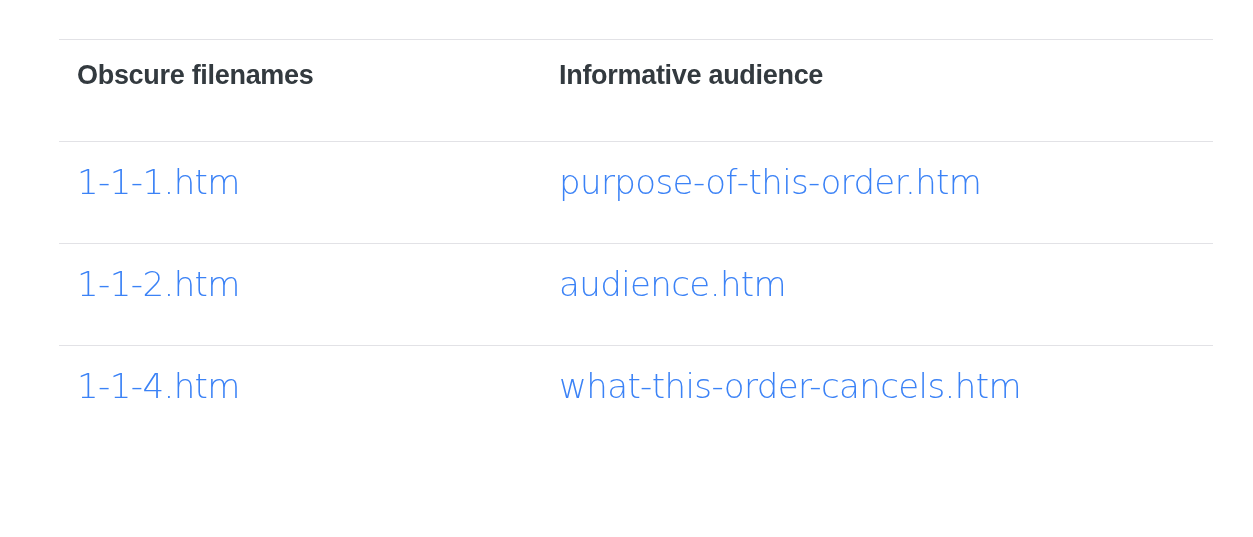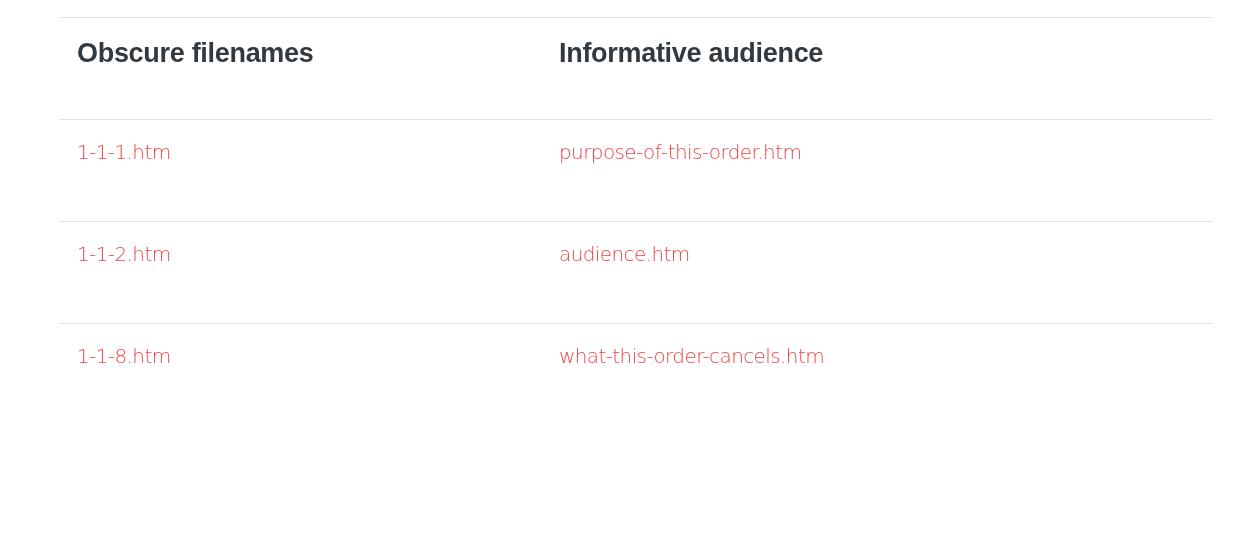--- a/index.html
+++ b/index.html
@@ -1,21 +1,21 @@
 <!DOCTYPE html>
 <html><head>
   <meta charset="utf-8">
   <style>
     html, body { margin: 0; padding: 0; background: #ffffff; }
     body { width: 1253px; height: 537px; position: relative; overflow: hidden; }
-    .tbl { position: absolute; left: 59px; top: 17px; width: 1154px; border-collapse: collapse; }
+    .tbl { position: absolute; left: 59px; top: 39px; width: 1154px; border-collapse: collapse; }
     .tbl tr { height: 102px; }
     .tbl th, .tbl td { border-top: 1px solid #e2e2e6; padding: 0 0 0 18px; text-align: left; vertical-align: top; }
     .tbl th { font-family: "Liberation Sans", sans-serif; font-weight: bold; font-size: 27px; color: #333a3f; padding-top: 20px; letter-spacing: -0.3px; }
-    .tbl td { font-family: "DejaVu Sans", sans-serif; font-weight: 300; font-size: 20px; color: #ef4444; padding-top: 20px; letter-spacing: -0.6px; }
+    .tbl td { font-family: "DejaVu Sans", sans-serif; font-weight: 300; font-size: 34px; color: #3b82f6; padding-top: 20px; letter-spacing: -0.6px; }
     .tbl .c1 { width: 464px; }
   </style>
 </head>
 <body>
 
 <table class="tbl">
   <thead>
     <tr>
       <th class="c1">Obscure filenames</th>
       <th>Informative audience</th>
@@ -24,17 +24,17 @@
   <tbody>
     <tr>
       <td class="c1">1-1-1.htm</td>
       <td>purpose-of-this-order.htm</td>
     </tr>
     <tr>
       <td class="c1">1-1-2.htm</td>
       <td>audience.htm</td>
     </tr>
     <tr>
-      <td class="c1">1-1-8.htm</td>
+      <td class="c1">1-1-4.htm</td>
       <td>what-this-order-cancels.htm</td>
     </tr>
   </tbody>
 </table>
 
 </body></html>

